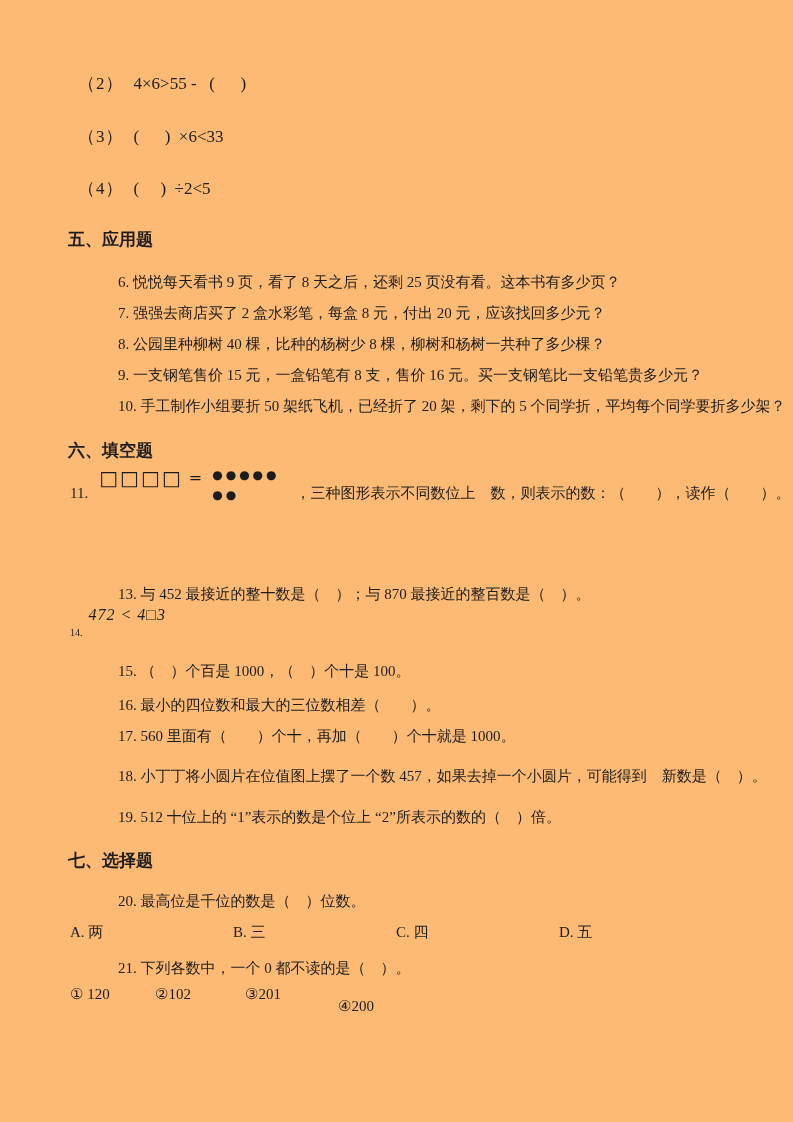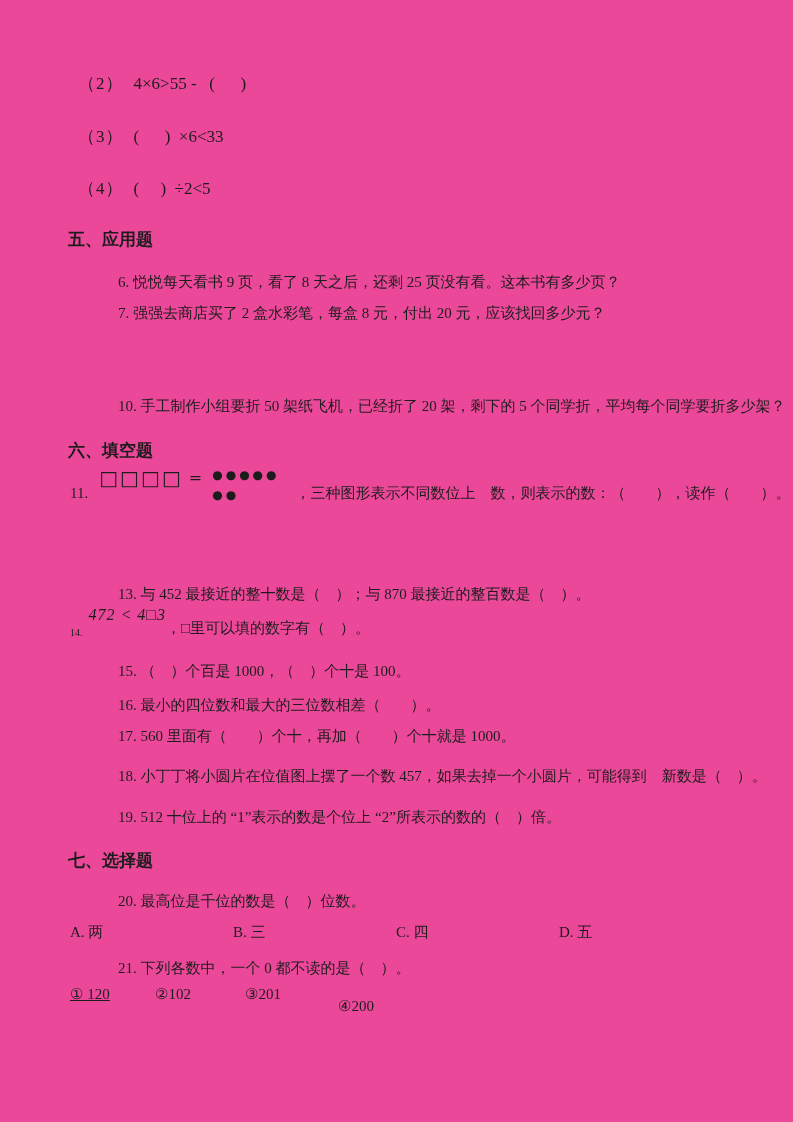--- a/index.html
+++ b/index.html
@@ -2,21 +2,21 @@
 <html><head>
 <meta charset="utf-8">
 <style>
   * { margin: 0; padding: 0; box-sizing: border-box; }
   html, body { background: #ffffff; }
   .page {
     position: relative;
     width: 793px;
     height: 1122px;
     margin: 0 auto;
-    background: #ec4899;
+    background: #fdba74;
     color: #1c1c1c;
     font-family: "Liberation Serif", "DejaVu Serif", serif;
     overflow: hidden;
   }
   .line {
     position: absolute;
     left: 70px;
     font-size: 15px;
     line-height: 1.4;
     white-space: pre;
@@ -95,58 +95,59 @@
   
   .opt-row {
     position: absolute;
     left: 70px;
     display: flex;
     font-size: 15px;
     white-space: pre;
   }
   .opt-row.abcd .opt { width: 163px; }
   .opt-row.abcd .opt:last-child { width: auto; }
-  .opt-row.circ .opt:nth-child(1) { width: 85px; text-decoration: underline; }
+  .opt-row.circ .opt:nth-child(1) { width: 85px; }
   .opt-row.circ .opt:nth-child(2) { width: 90px; }
   .opt-row.circ .opt:nth-child(3) { width: 93px; }
   .opt-row.circ .opt:nth-child(4) { width: auto; margin-top: 12px; }
 </style>
 </head>
 <body>
 
 <div class="page">
 
   <div class="math-line" style="top:72px"><span class="math-label">（2）</span><span>4×6&gt;55 -   (      )</span></div>
   <div class="math-line" style="top:125px"><span class="math-label">（3）</span><span>(      )  ×6&lt;33</span></div>
   <div class="math-line" style="top:177px"><span class="math-label">（4）</span><span>(     )  ÷2&lt;5</span></div>
 
   <div class="section-title" style="top:228px">五、应用题</div>
   <div class="line" style="top:272px">6. 悦悦每天看书 9 页，看了 8 天之后，还剩 25 页没有看。这本书有多少页？</div>
   <div class="line" style="top:303px">7. 强强去商店买了 2 盒水彩笔，每盒 8 元，付出 20 元，应该找回多少元？</div>
+  <div class="line" style="top:334px">8. 公园里种柳树 40 棵，比种的杨树少 8 棵，柳树和杨树一共种了多少棵？</div>
+  <div class="line" style="top:365px">9. 一支钢笔售价 15 元，一盒铅笔有 8 支，售价 16 元。买一支钢笔比一支铅笔贵多少元？</div>
   <div class="line" style="top:396px">10. 手工制作小组要折 50 架纸飞机，已经折了 20 架，剩下的 5 个同学折，平均每个同学要折多少架？</div>
 
   <div class="section-title" style="top:439px">六、填空题</div>
 
   <div class="row11">
     <span class="q-num">11.</span>
     <span class="squares">□□□□</span>
     <span class="equals">=</span>
     <span class="dot-stack">
       <span class="dot-row">●●●●●</span>
       <span class="dot-row">●●</span>
     </span>
     <span class="tail-text">，三种图形表示不同数位上　数，则表示的数：（　　），读作（　　）。</span>
   </div>
 
   <div class="line" style="top:584px">13. 与 452 最接近的整十数是（　）；与 870 最接近的整百数是（　）。</div>
 
   <div class="row14">
     <span class="q-num">14.</span>
     <span class="expr14">472 &lt; 4□3</span>
-    <span class="tail-text">，□里可以填的数字有（　）。</span>
   </div>
 
   <div class="line" style="top:661px">15. （　）个百是 1000，（　）个十是 100。</div>
   <div class="line" style="top:695px">16. 最小的四位数和最大的三位数相差（　　）。</div>
   <div class="line" style="top:726px">17. 560 里面有（　　）个十，再加（　　）个十就是 1000。</div>
   <div class="line" style="top:766px">18. 小丁丁将小圆片在位值图上摆了一个数 457，如果去掉一个小圆片，可能得到　新数是（　）。</div>
   <div class="line" style="top:807px">19. 512 十位上的 “1”表示的数是个位上 “2”所表示的数的（　）倍。</div>
 
   <div class="section-title" style="top:849px">七、选择题</div>
   <div class="line" style="top:891px">20. 最高位是千位的数是（　）位数。</div>

